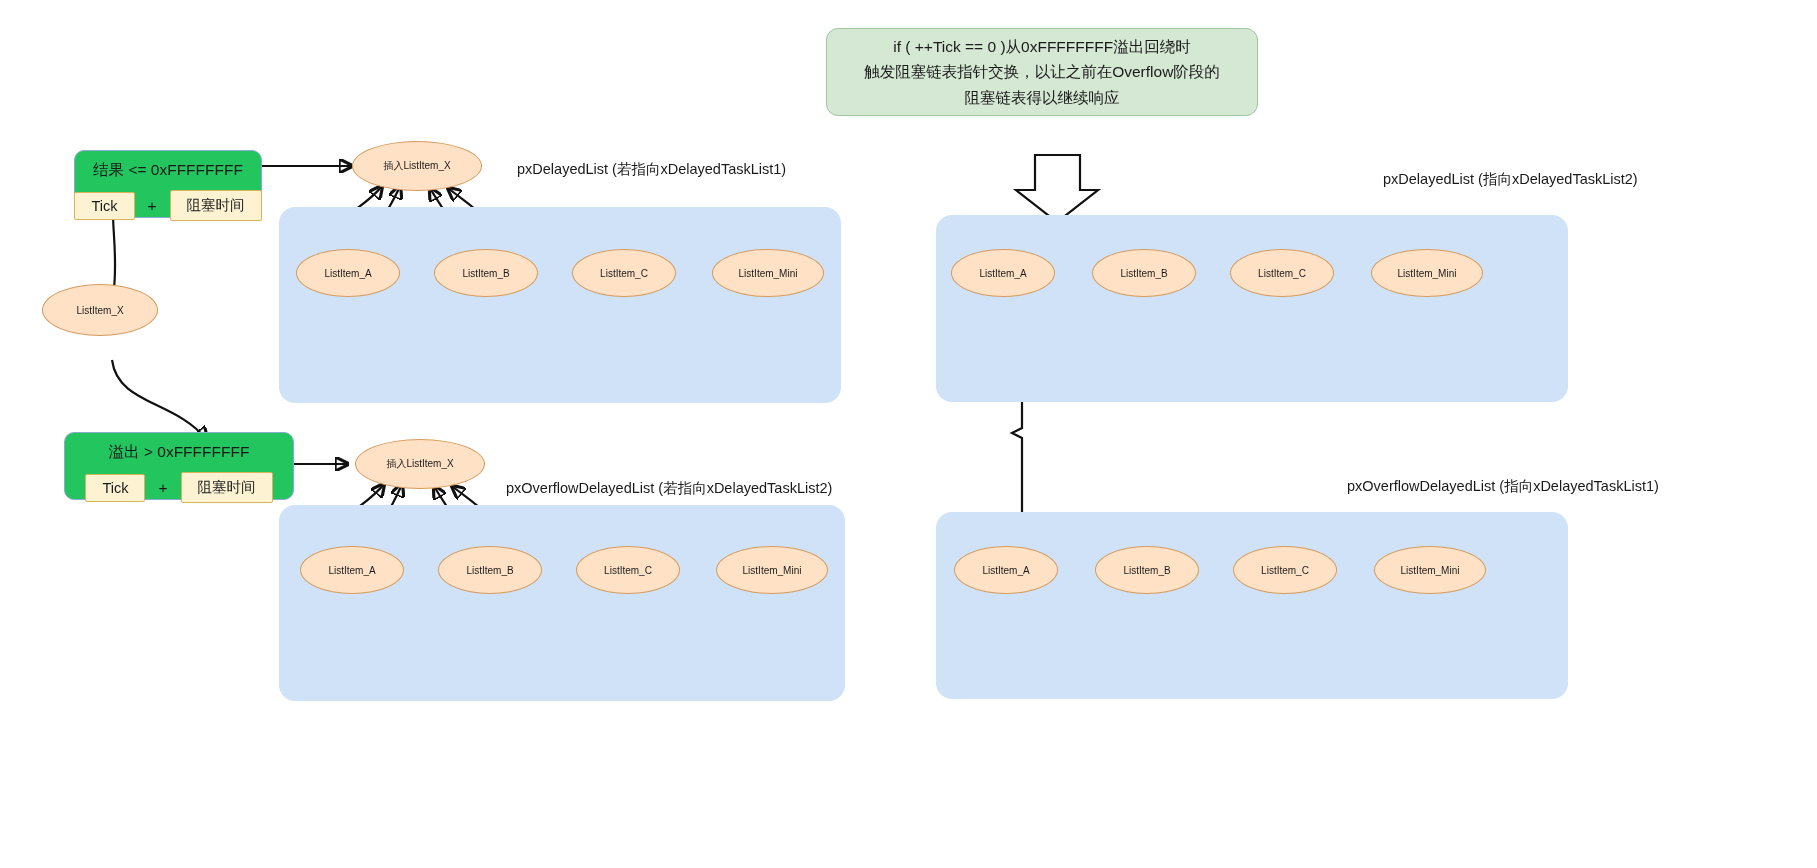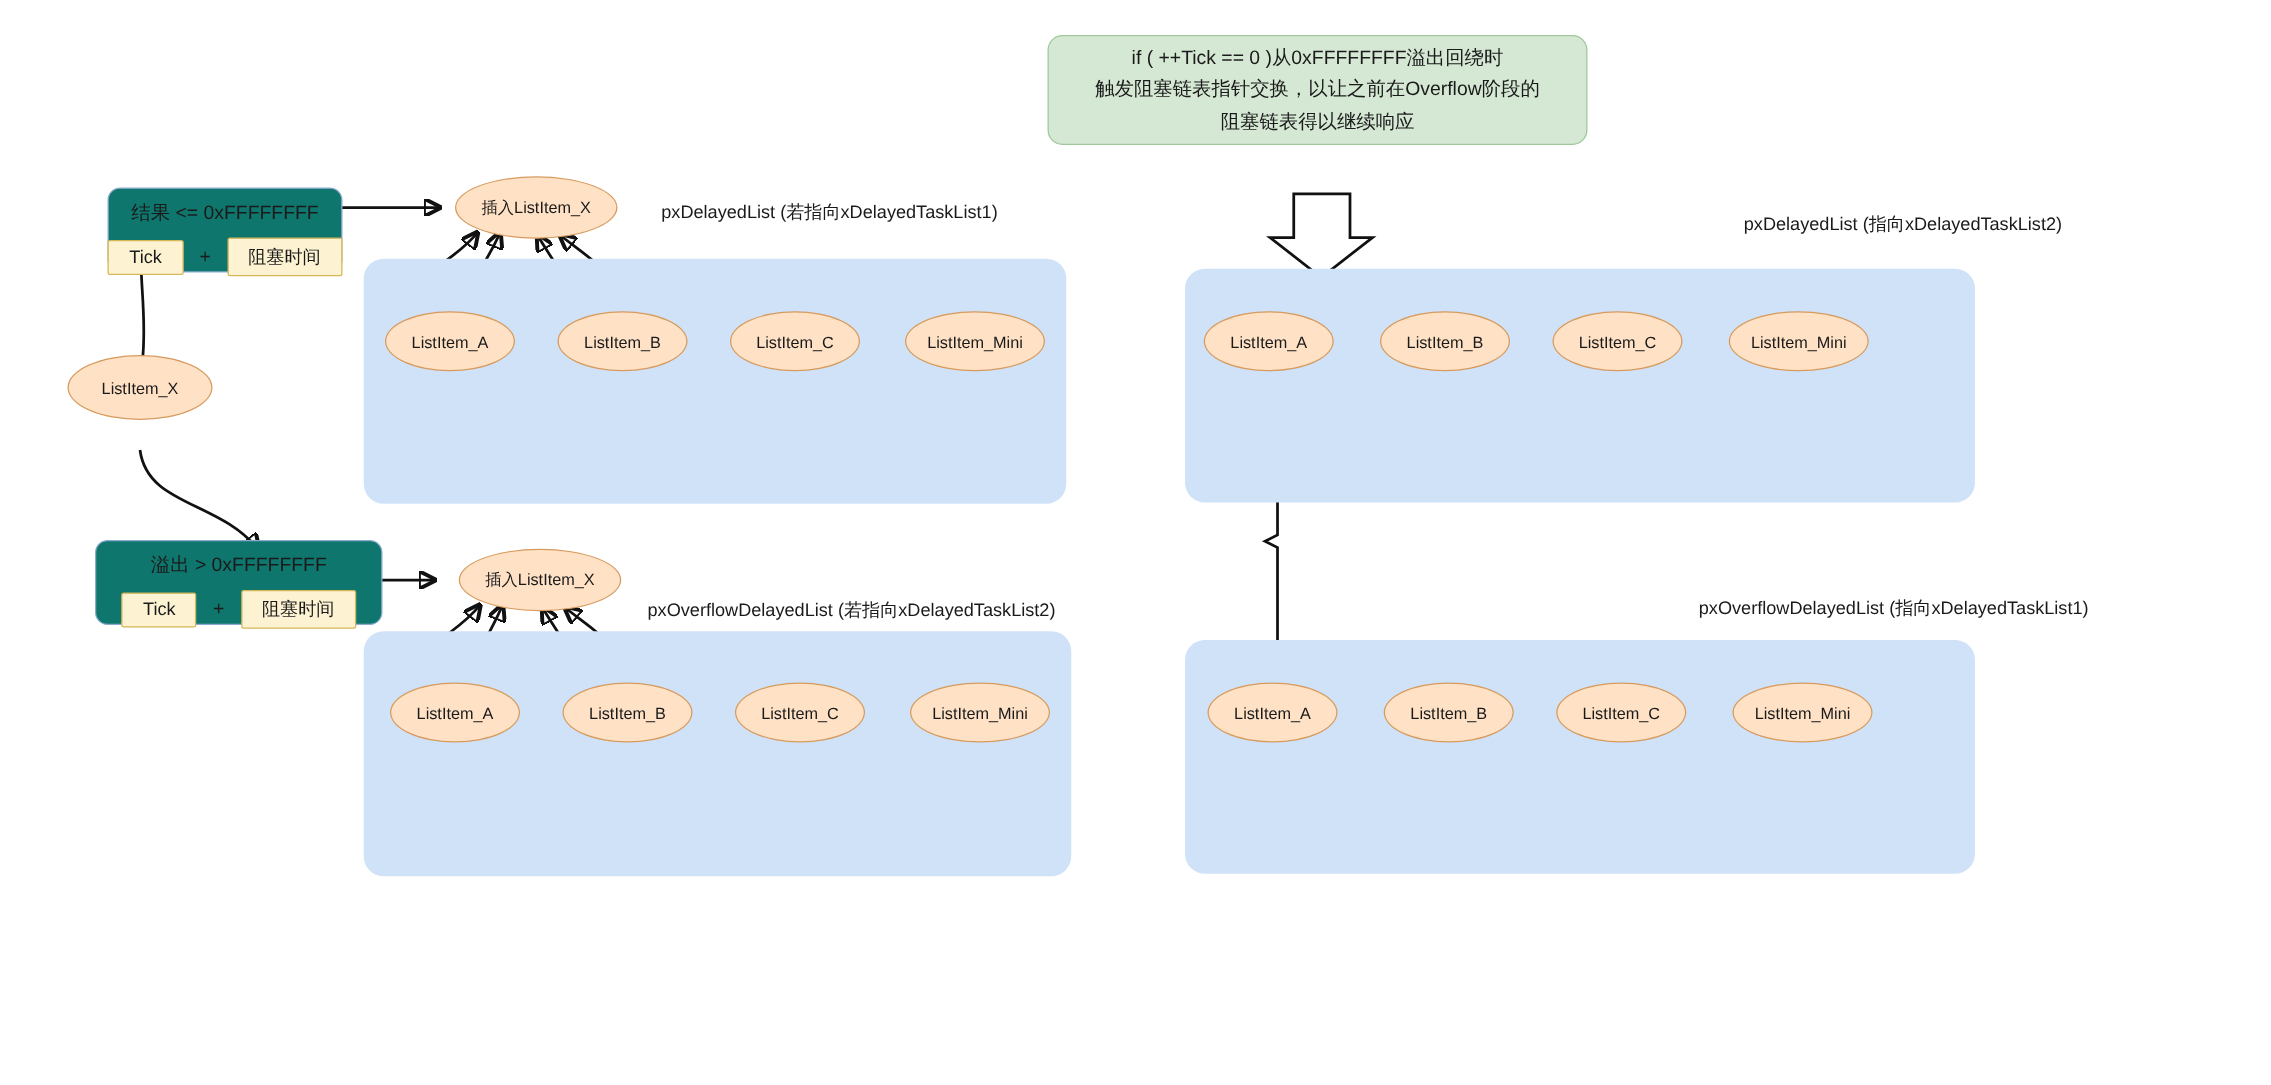--- a/index.html
+++ b/index.html
@@ -13,21 +13,21 @@
     color: #1a1a1a;
   }
   #canvas {
     position: relative;
     width: 1817px;
     height: 868px;
     overflow: hidden;
     background: #ffffff;
   }
   
-  .abs { position: absolute; box-sizing: border-box; margin-left: 12px; }
+  .abs { position: absolute; box-sizing: border-box; }
 
   
   #edges {
     position: absolute;
     left: 0; top: 0;
     width: 1817px; height: 868px;
     pointer-events: none;
   }
   #edges path, #edges line, #edges polyline {
     fill: none;
@@ -46,21 +46,21 @@
     color: #1a1a1a;
     display: flex;
     align-items: center;
     justify-content: center;
     padding: 6px 14px;
   }
   .note-lines { white-space: pre-line; }
 
   
   .calcbox {
-    background: #0f766e;
+    background: #22c55e;
     border: 1px solid #8aabcf;
     border-radius: 10px;
     display: flex;
     flex-direction: column;
     align-items: center;
     justify-content: space-between;
     padding: 9px 10px 12px 10px;
   }
   .calcbox .title {
     font-size: 15.5px;
@@ -94,21 +94,21 @@
   }
 
   
   .ellipse {
     background: #ffe2c6;
     border: 1px solid #d79b5f;
     border-radius: 50%;
     display: flex;
     align-items: center;
     justify-content: center;
-    font-size: 13px;
+    font-size: 10px;
     color: #1a1a1a;
     white-space: nowrap;
     text-align: center;
   }
 
   
   .caption {
     font-size: 14.5px;
     color: #1a1a1a;
     white-space: nowrap;

